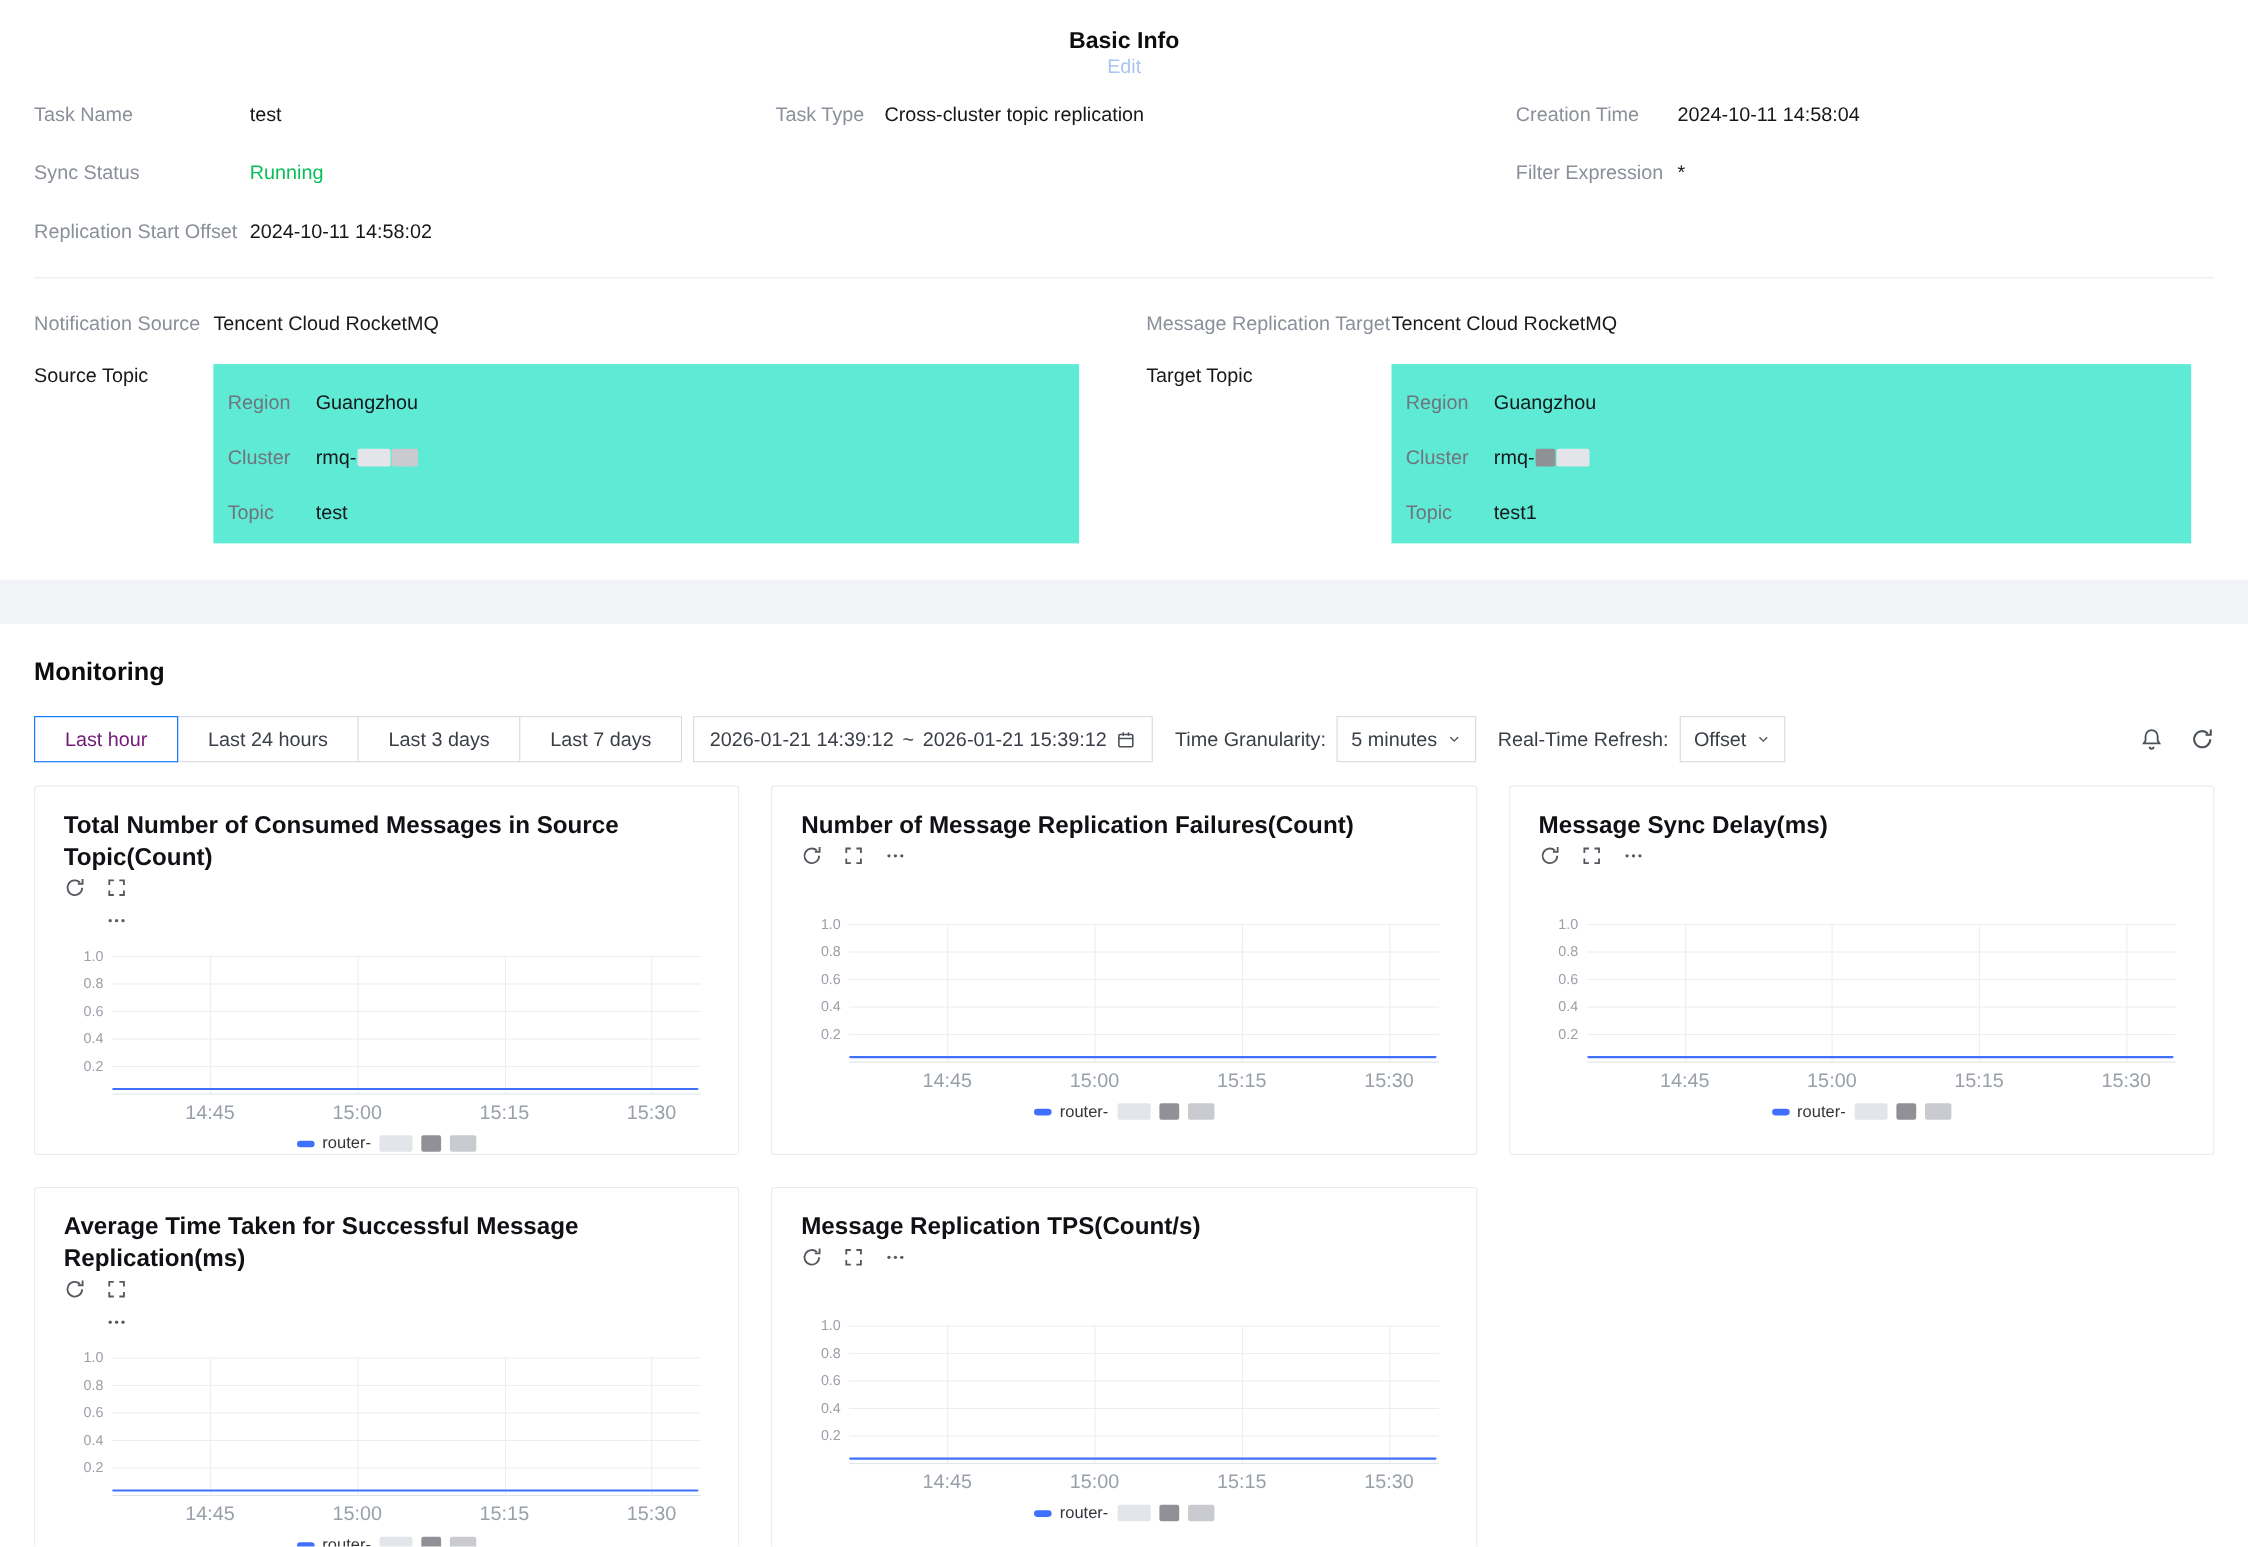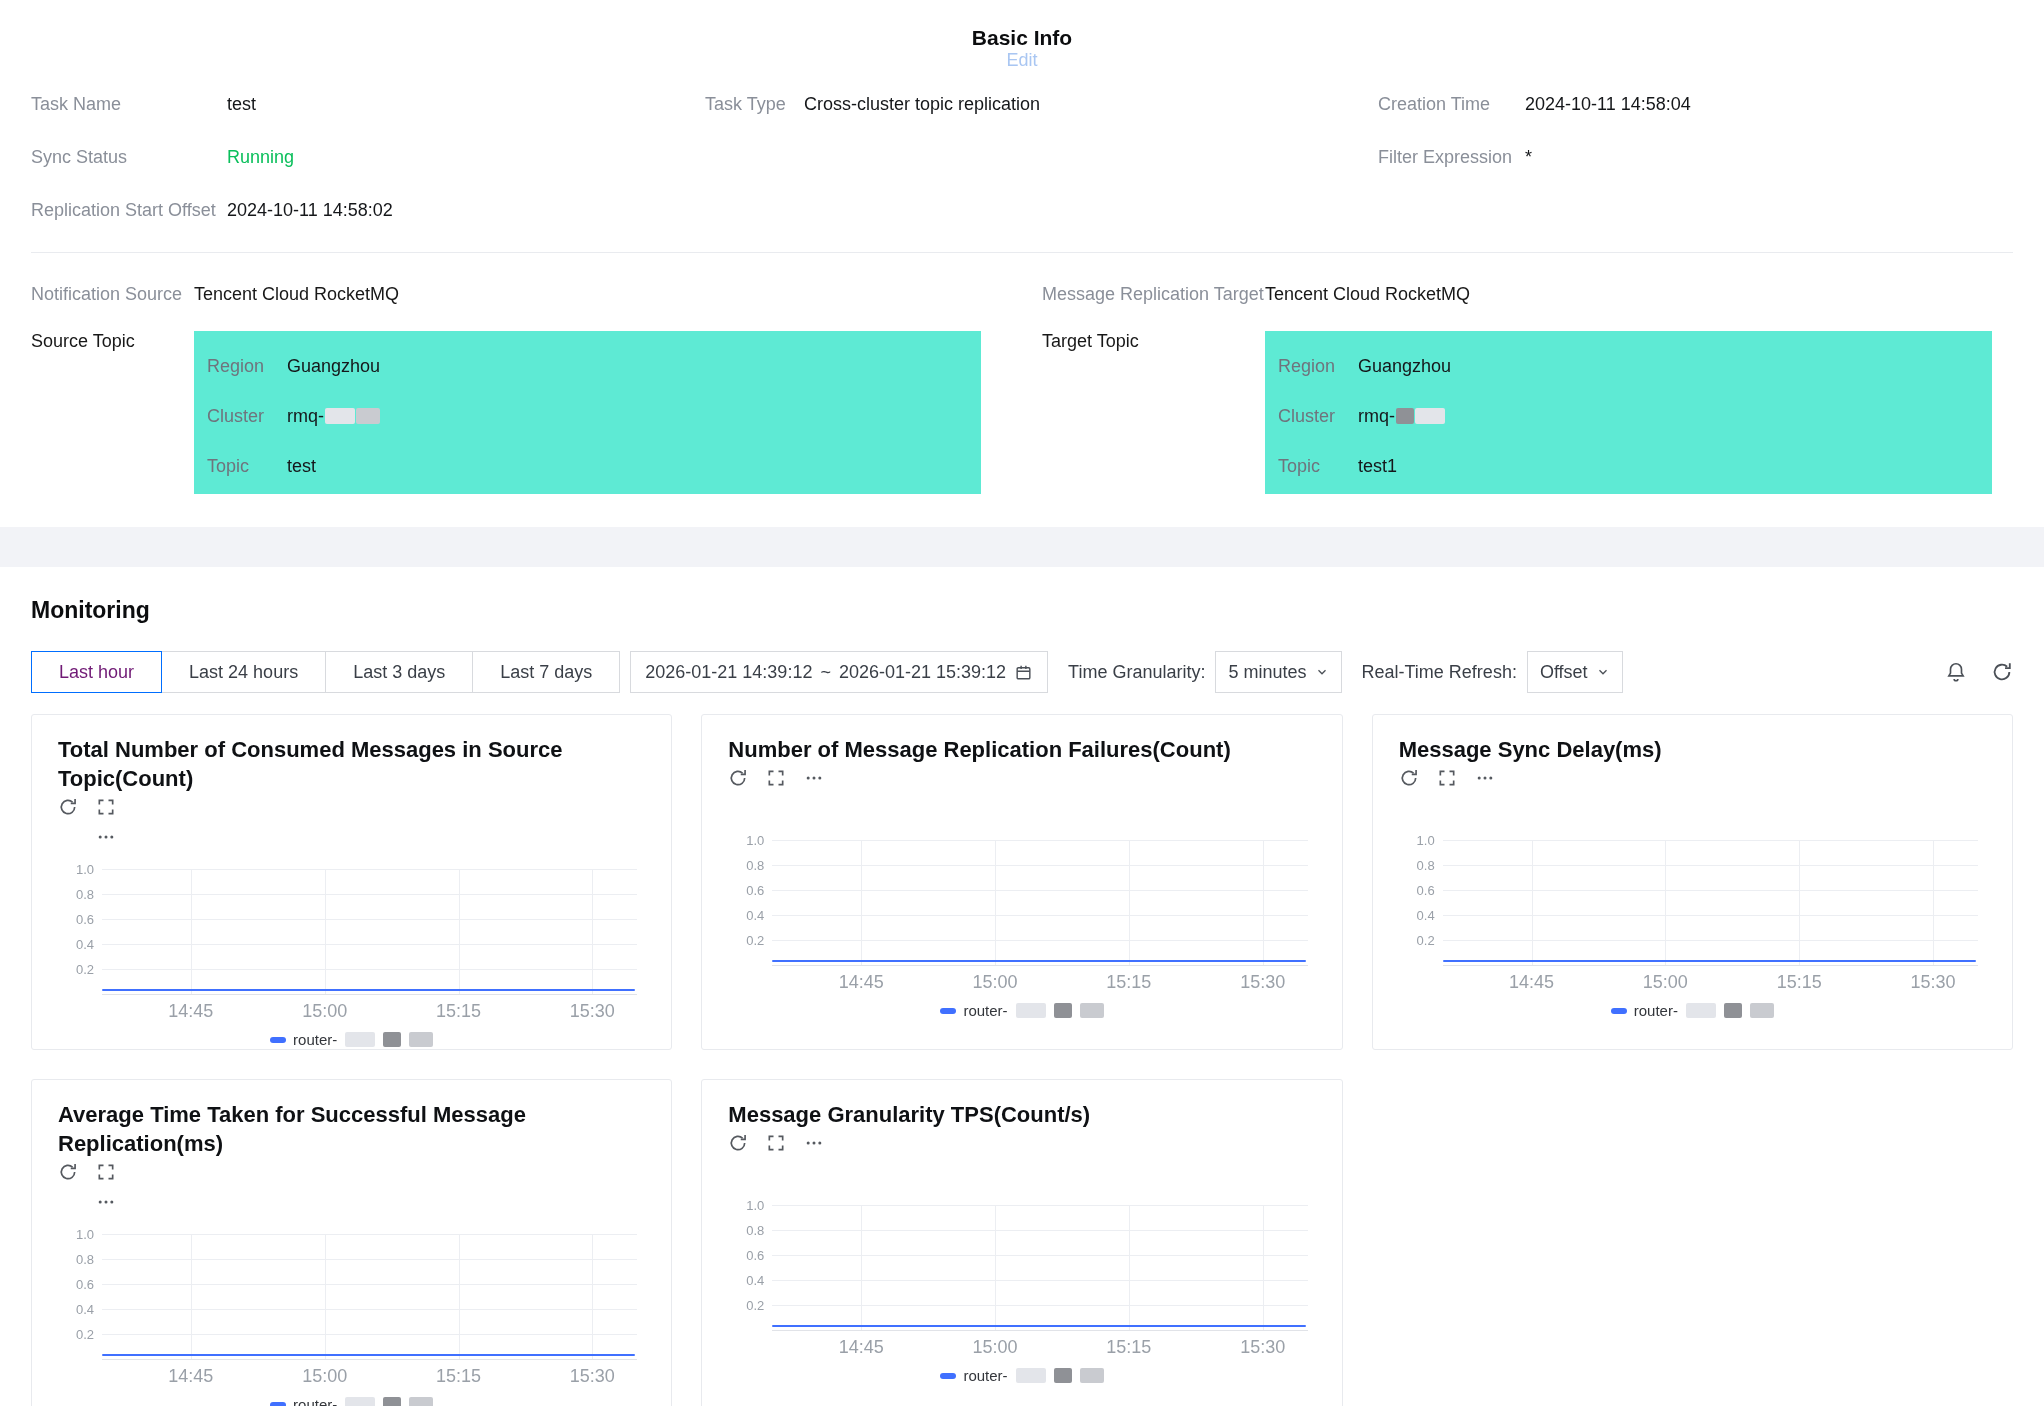--- a/index.html
+++ b/index.html
@@ -483,21 +483,21 @@
         <i class="sw"></i>
         <span>router-</span>
           <span class="redact r-light"></span>
           <span class="redact r-dark"></span>
           <span class="redact r-mid"></span>
       </div>
     </div>
 
     <div class="card">
       <div class="card-head">
-        <div class="card-title">Message Granularity TPS(Count/s)</div>
+        <div class="card-title">Message Replication TPS(Count/s)</div>
         <div class="card-icons-inline">
           <button class="cicon">
               <svg width="20" height="20" viewBox="0 0 24 24">
                 <path d="M20 12a8 8 0 1 1-2.4-5.7" fill="none" stroke="currentColor" stroke-width="2"></path>
                 <path d="M20.5 2.5v5.2h-5.2" fill="none" stroke="currentColor" stroke-width="2"></path>
               </svg>
             </button>
           <button class="cicon">
               <svg width="20" height="20" viewBox="0 0 24 24">
                 <path d="M4 9V4h5M15 4h5v5M20 15v5h-5M9 20H4v-5" fill="none" stroke="currentColor" stroke-width="2"></path>

